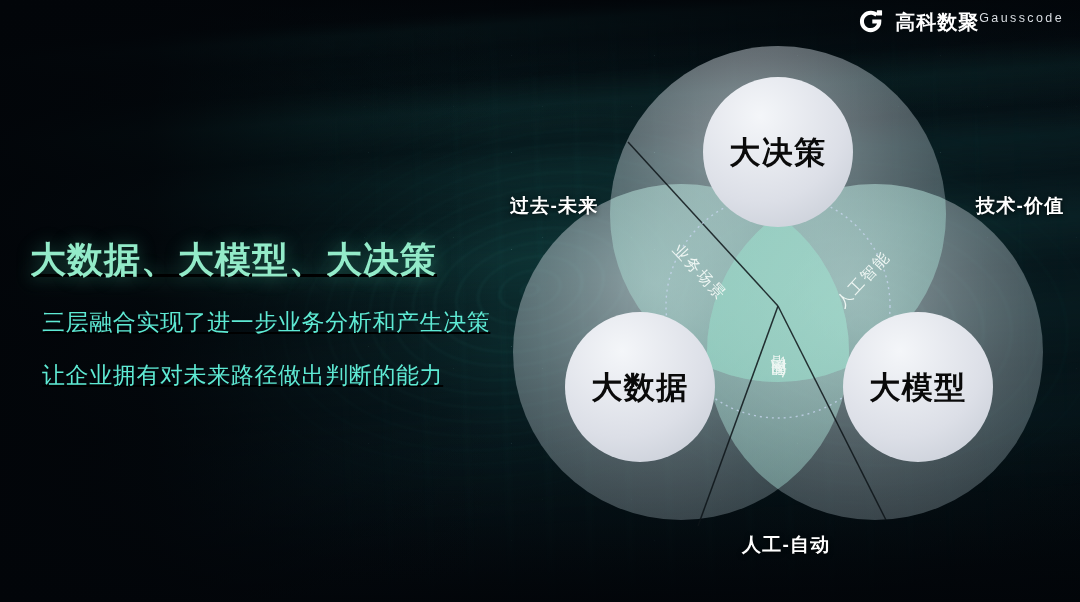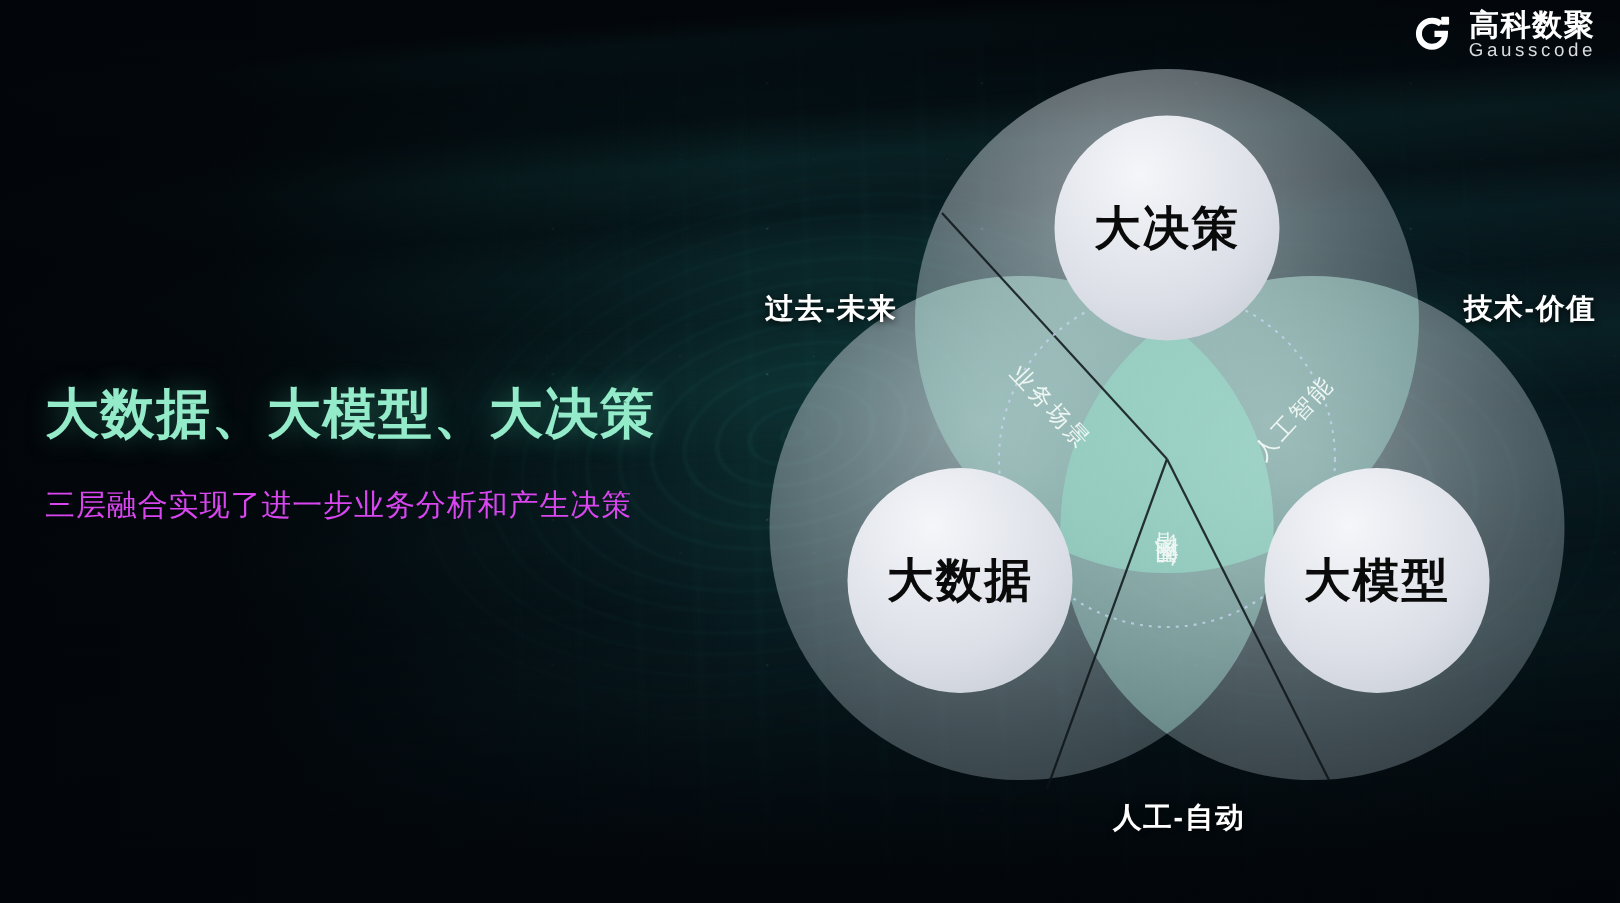--- a/index.html
+++ b/index.html
@@ -104,45 +104,45 @@
       linear-gradient(180deg, rgba(2,5,9,0.90) 0%, rgba(2,6,10,0.30) 9%, rgba(0,0,0,0) 22%);
   }
 
   
   .logo{
     position:absolute; top:7px; right:16px;
     display:flex; align-items:center; gap:9px;
     z-index:40;
   }
   .logo-mark{ width:30px; height:30px; display:block; }
-  .logo-text{ display:flex; flex-direction:column; line-height:1;align-items:center; }
+  .logo-text{ display:flex; flex-direction:row; line-height:1; }
   .logo-cn{
     color:#ffffff; font-size:20px; font-weight:700;
     letter-spacing:1px; white-space:nowrap;
   }
   .logo-en{
     color:#d9dde2; font-size:12.5px; font-weight:400;
     letter-spacing:2.4px; margin-top:0; white-space:nowrap;
   }
 
   
-  .copy{ position:absolute; left:30px; top:252px; z-index:35; }
+  .copy{ position:absolute; left:30px; top:236px; z-index:35;text-decoration:underline; }
   .copy-title{
     color:#93ebc9;
     font-size:36px; font-weight:700;
     letter-spacing:1px;
     margin:0 0 22px 0;
     white-space:nowrap;
     text-shadow:0 0 18px rgba(80,220,175,0.35);
   }
   .copy-line{
-    color:#d946ef;
-    font-size:20px; font-weight:400;
+    color:#5eead4;
+    font-size:23px; font-weight:400;
     letter-spacing:0.6px;
-    margin:0 0 22px 0;
+    margin:0 0 22px 12px;
     white-space:nowrap;
   }
   .copy-line:last-child{ margin-bottom:0; }
 
   
   .venn{
     position:absolute; left:488px; top:14px;
     width:580px; height:540px;
     z-index:30;
   }
@@ -191,20 +191,21 @@
     </svg>
     <div class="logo-text">
       <span class="logo-cn">高科数聚</span>
       <span class="logo-en">Gausscode</span>
     </div>
   </div>
 
   <div class="copy">
     <h1 class="copy-title">大数据、大模型、大决策</h1>
     <p class="copy-line">三层融合实现了进一步业务分析和产生决策</p>
+    <p class="copy-line">让企业拥有对未来路径做出判断的能力</p>
   </div>
 
   <div class="venn">
     <svg viewBox="0 0 580 540" preserveAspectRatio="xMidYMid meet">
       <defs>
 
         <radialGradient id="lobeGrad" cx="42%" cy="30%" r="78%">
           <stop offset="0%" stop-color="#e4e8ee" stop-opacity="0.60"></stop>
           <stop offset="55%" stop-color="#b9c4cb" stop-opacity="0.44"></stop>
           <stop offset="100%" stop-color="#8fa3ab" stop-opacity="0.34"></stop>

